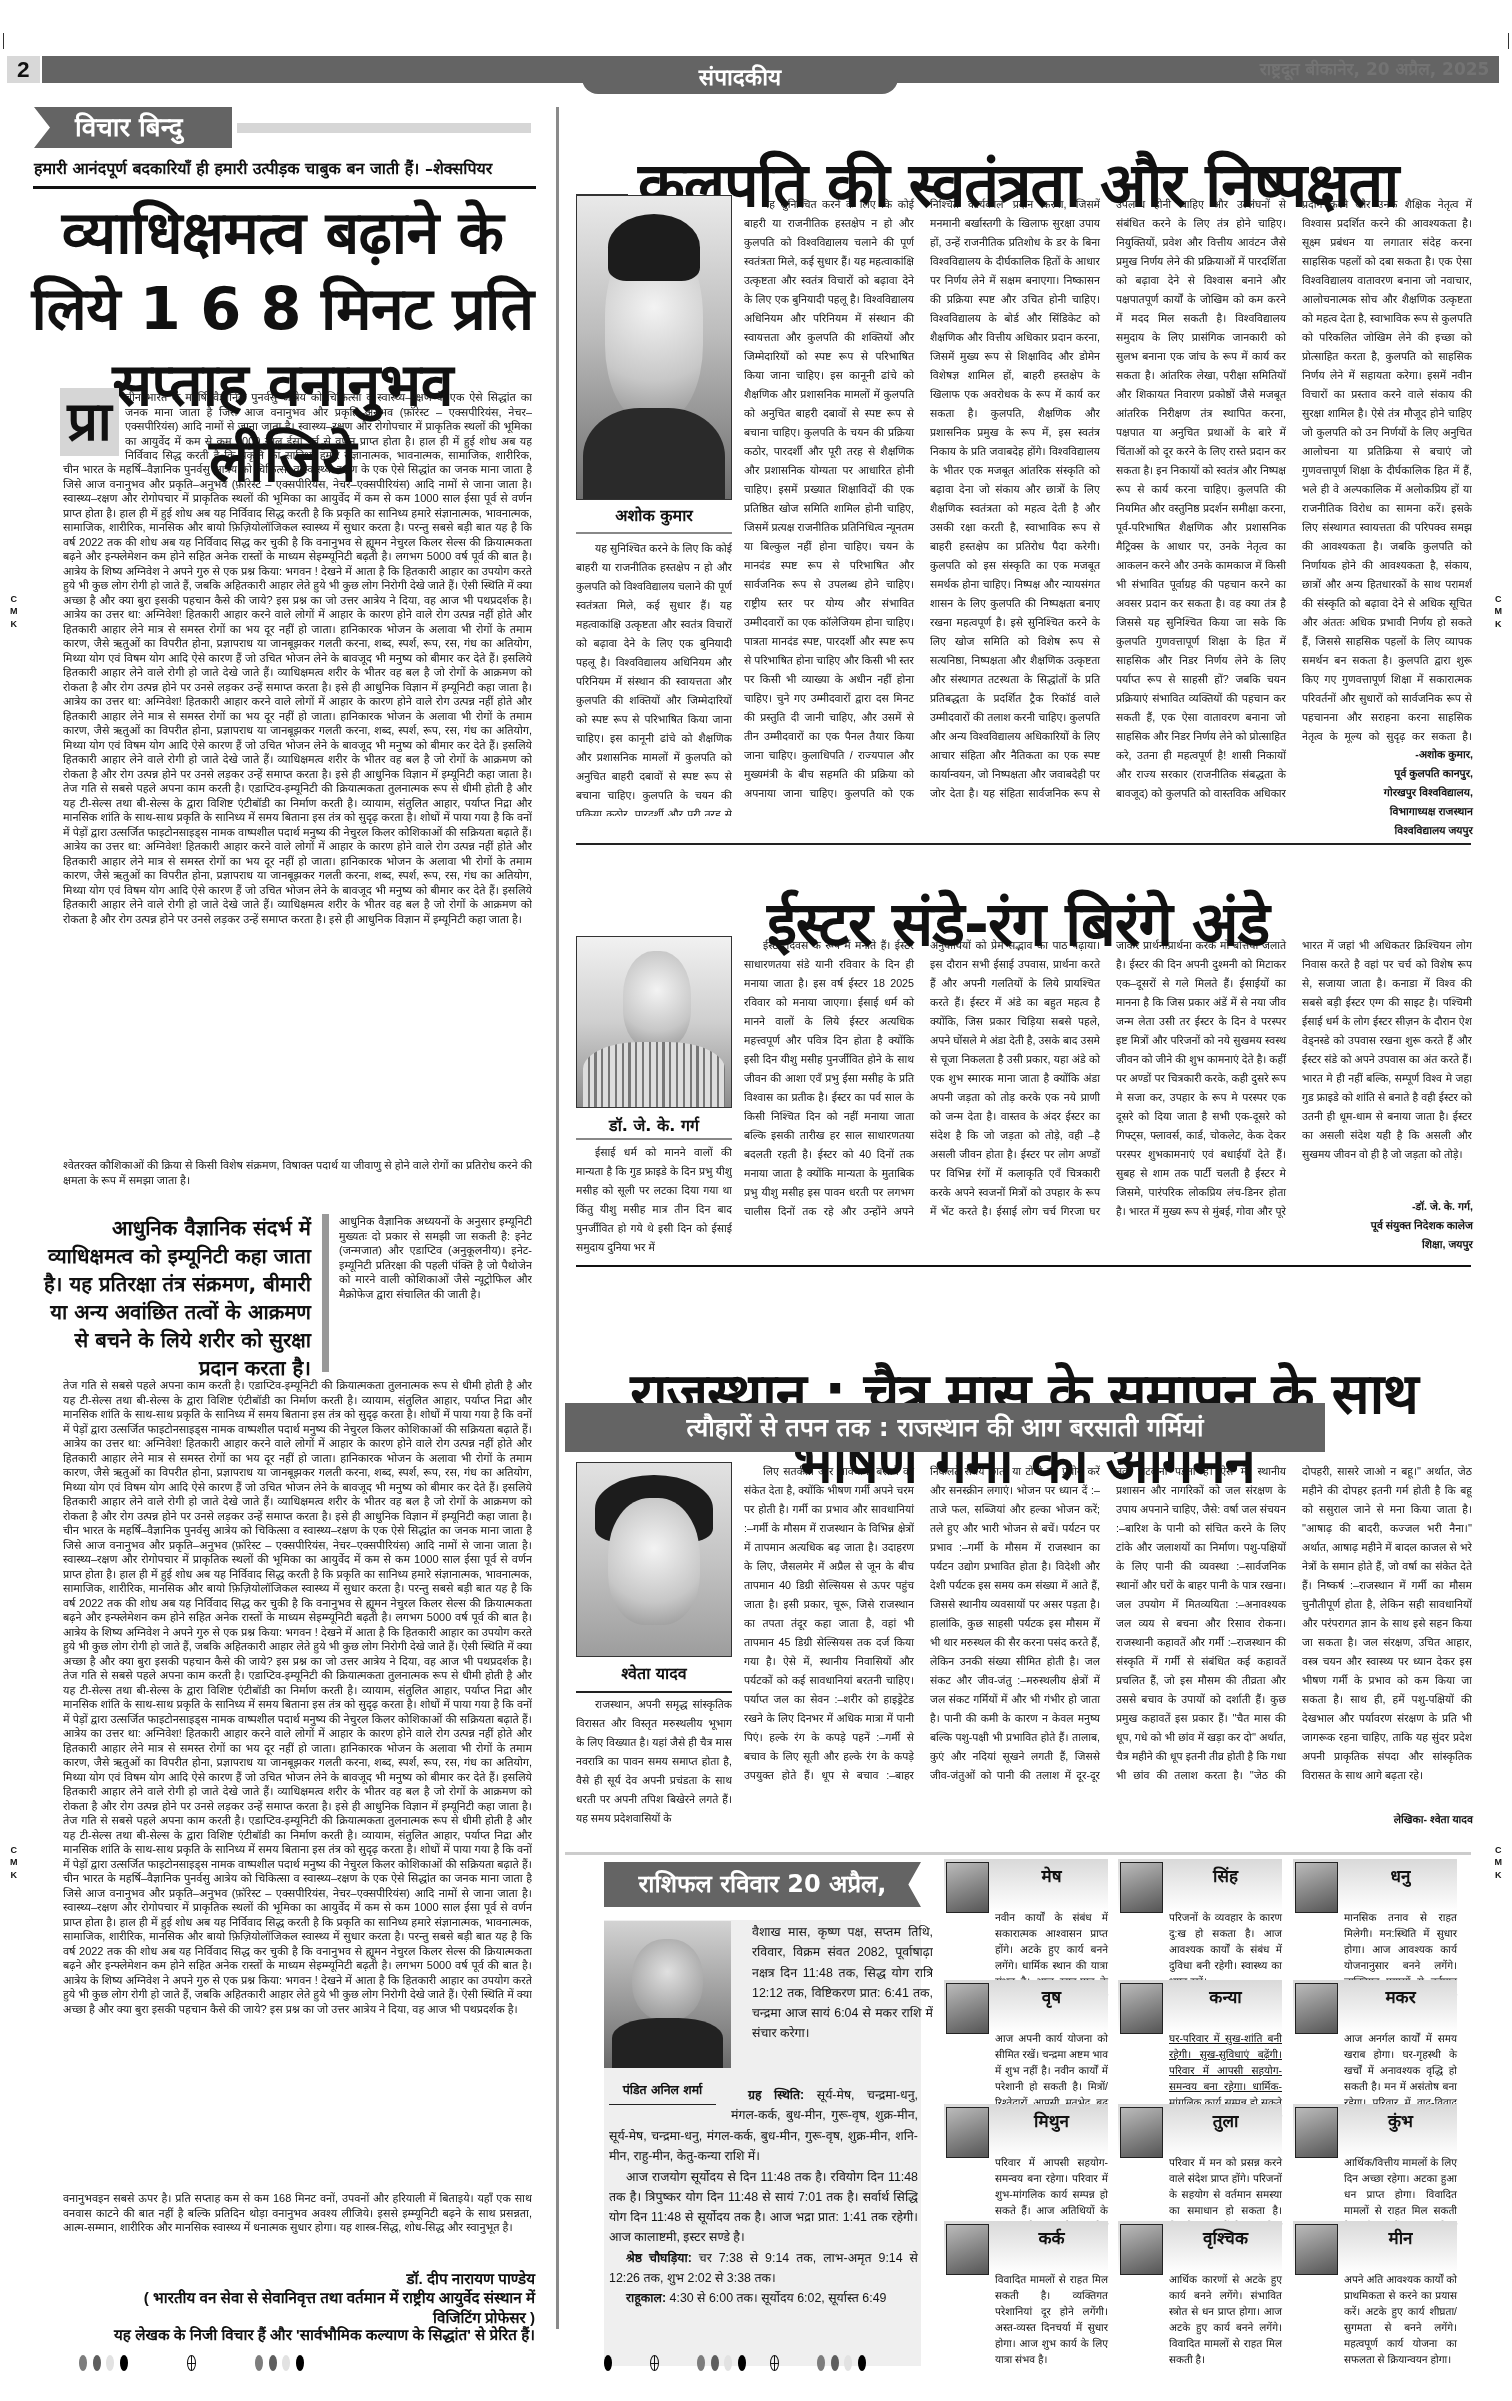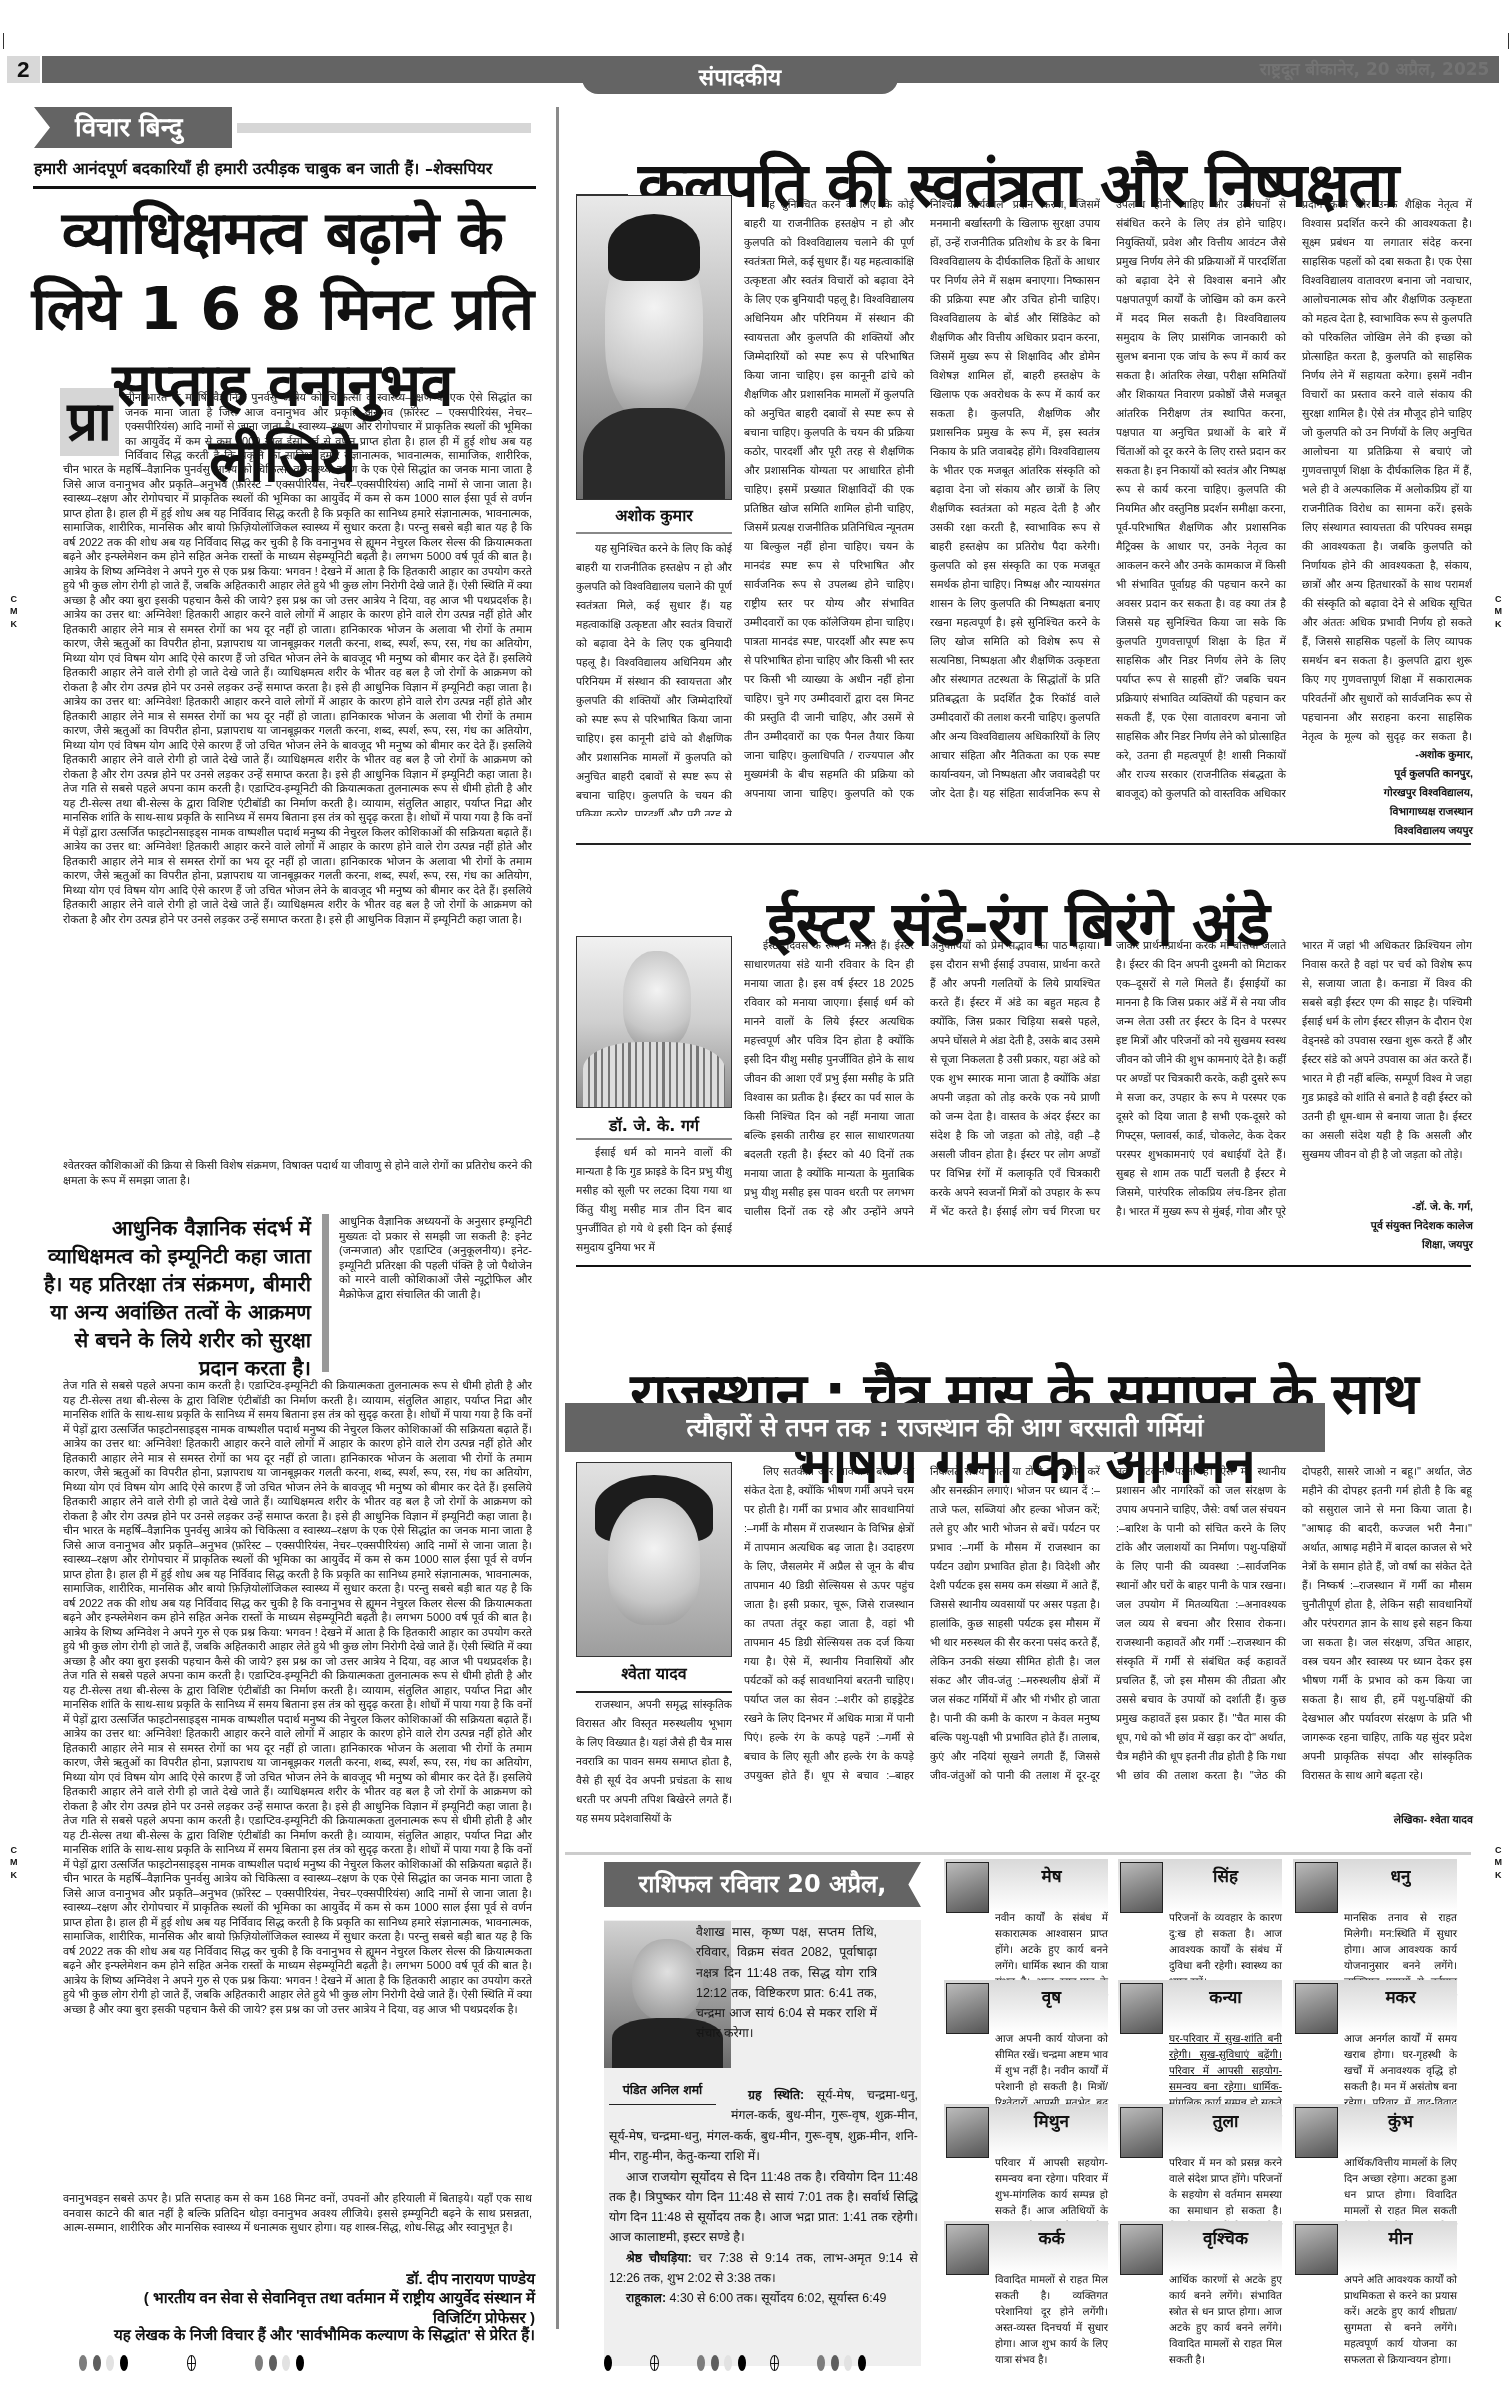--- a/index.html
+++ b/index.html
@@ -206,21 +206,21 @@
 </div>
 <div class="hrule thin" style="left:565px;top:1852px;width:906px;height:2.8px;background:#ccc;"></div>
 
 <div class="rf-panel"></div>
 <div class="rf-banner" style="top:1862px;">राशिफल रविवार 20 अप्रैल, 2025</div>
 <div class="rf-photo" style="top:1921px;">
   <div style="position:absolute;left:22%;top:12%;width:56%;height:56%;border-radius:45%;background:radial-gradient(circle at 50% 40%,#e0e0e0,#8a8a8a);"></div>
   <div style="position:absolute;left:6%;top:66%;width:88%;height:34%;border-radius:40% 40% 0 0;background:#222;"></div>
 </div>
 <div class="rf-name" style="top:2081px;">पंडित अनिल शर्मा</div>
-<div class="rf-text" style="left:696px;top:1922px;width:181px;height:163px;overflow:hidden;">
+<div class="rf-text" style="left:752px;top:1922px;width:181px;height:163px;overflow:hidden;">
   <span>वैशाख मास, कृष्ण पक्ष, सप्तम तिथि, रविवार, विक्रम संवत 2082, पूर्वाषाढ़ा नक्षत्र दिन 11:48 तक, सिद्ध योग रात्रि 12:12 तक, विष्टिकरण प्रात: 6:41 तक, चन्द्रमा आज सायं 6:04 से मकर राशि में संचार करेगा।</span>
 </div>
 <div class="rf-text" style="left:731px;top:2085px;width:187px;height:41px;overflow:hidden;">
   <p><span class="b">ग्रह स्थिति:</span> <span>सूर्य-मेष, चन्द्रमा-धनु, मंगल-कर्क, बुध-मीन, गुरू-वृष, शुक्र-मीन, शनि-मीन, राहु-मीन, केतु-कन्या राशि में।</span></p>
 </div>
 <div class="rf-text" style="left:609px;top:2126px;width:309px;height:237px;overflow:hidden;">
   <p style="text-indent:0;">सूर्य-मेष, चन्द्रमा-धनु, मंगल-कर्क, बुध-मीन, गुरू-वृष, शुक्र-मीन, शनि-मीन, राहु-मीन, केतु-कन्या राशि में।</p>
   <p>आज राजयोग सूर्योदय से दिन 11:48 तक है। रवियोग दिन 11:48 तक है। त्रिपुष्कर योग दिन 11:48 से सायं 7:01 तक है। सर्वार्थ सिद्धि योग दिन 11:48 से सूर्योदय तक है। आज भद्रा प्रात: 1:41 तक रहेगी। आज कालाष्टमी, इस्टर सण्डे है।</p>
   <p><span class="b">श्रेष्ठ चौघड़िया:</span> <span>चर 7:38 से 9:14 तक, लाभ-अमृत 9:14 से 12:26 तक, शुभ 2:02 से 3:38 तक।</span></p>
   <p><span class="b">राहूकाल:</span> <span>4:30 से 6:00 तक। सूर्योदय 6:02, सूर्यास्त 6:49</span></p>

